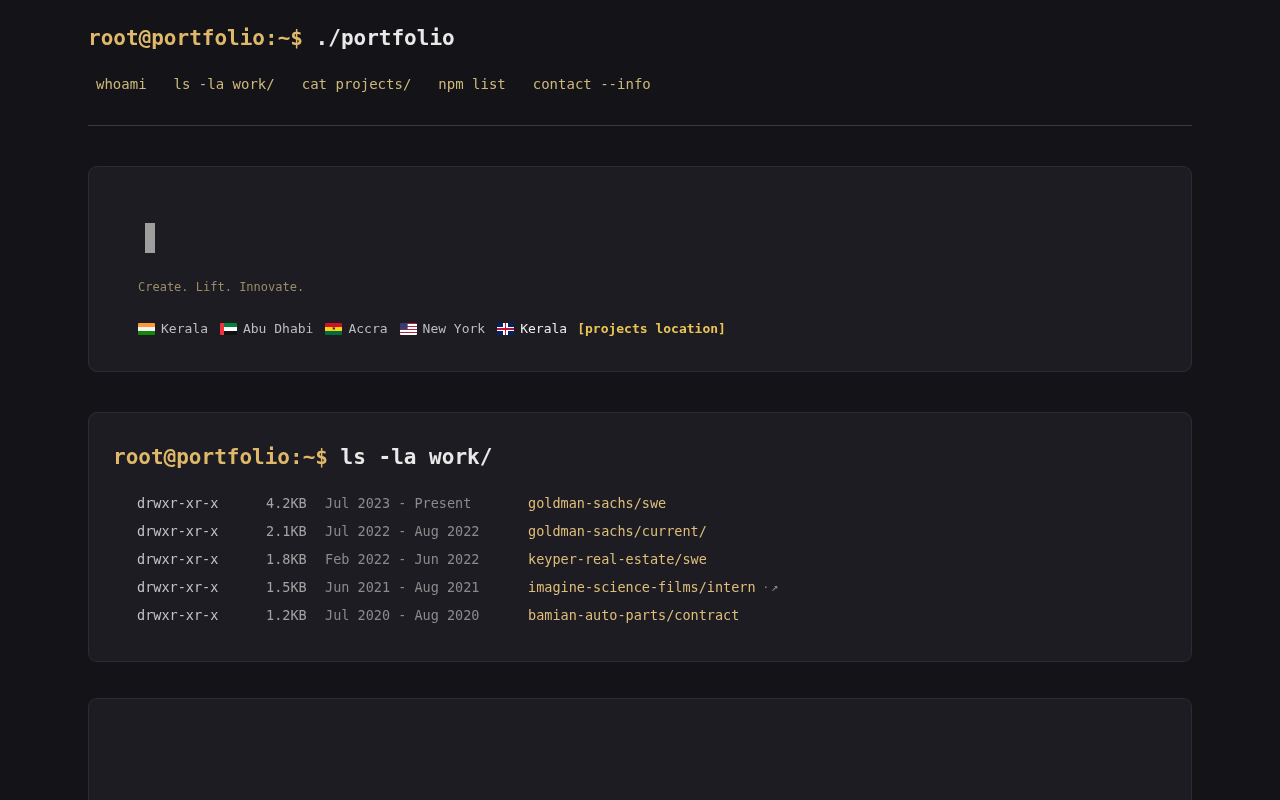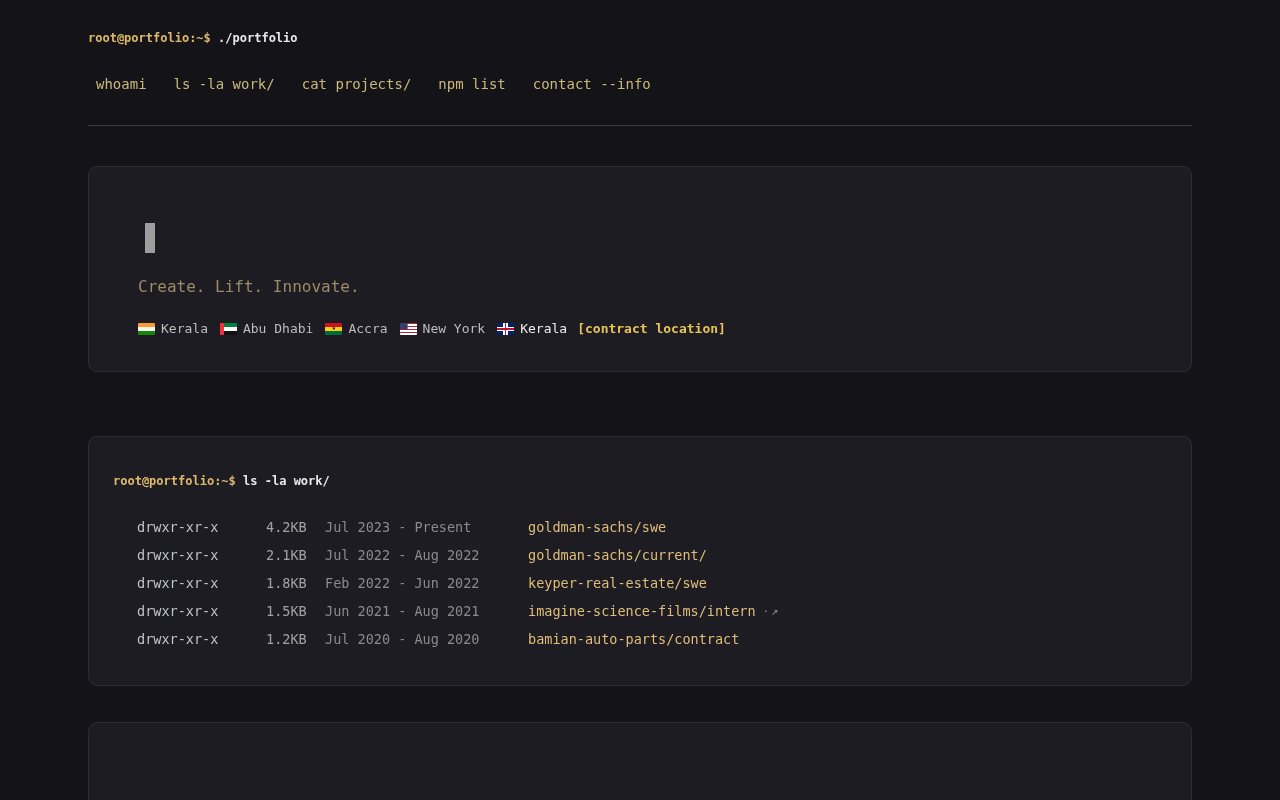--- a/index.html
+++ b/index.html
@@ -5,50 +5,50 @@
   * { margin:0; padding:0; box-sizing:border-box; }
   html, body { width:1280px; height:800px; overflow:hidden; }
   body {
     background:#141418;
     font-family:"DejaVu Sans Mono","Liberation Mono",monospace;
     color:#e6e6e6;
   }
   .container { width:1104px; margin:0 auto; padding-top:26px; }
 
   
-  .prompt-line { font-size:12px; line-height:24px; font-weight:bold; }
+  .prompt-line { font-size:21px; line-height:24px; font-weight:bold; }
   .prompt-user { color:#dfb86a; }
   .command-text { color:#e9e9e9; }
 
   
   .nav { margin-top:23px; padding-left:8px; display:flex; gap:27px;
          font-size:14px; line-height:22px; }
   .nav a { color:#cdb87c; text-decoration:none; cursor:pointer; }
 
   .divider { border:none; border-top:1px solid #3a3a41; margin-top:30px; }
 
   
   .card {
-    margin-top:64px;
+    margin-top:40px;
     background:#1c1c22;
     border:1px solid #2c2c34;
     border-radius:9px;
     padding:32px 24px;
   }
   .card.first { margin-top:40px; }
   .card.partial { margin-top:36px; height:120px; }
 
   
   .typing-area { margin:22px 0 0 32px; height:34px; display:flex; align-items:center; }
   .cursor-block {
     display:inline-block; width:10px; height:30px; background:#9e9e9e;
     animation: blink 1.1s steps(1) infinite;
   }
   @keyframes blink { 50% { opacity:0; } }
-  .tagline { margin:22px 0 8px 25px; font-size:16px; line-height:20px; color:#9a8d66; }
+  .tagline { margin:22px 0 8px 25px; font-size:12px; line-height:20px; color:#9a8d66; }
   .cat-prompt { margin-top:34px; }
 
   .locations { margin:22px 0 0 25px; display:flex; align-items:center; gap:12px;
                font-size:13px; line-height:20px; color:#bdbdbd; }
   .loc-item { display:flex; align-items:center; gap:6px; }
   .loc-item.current .loc-label { color:#ededed; }
   .current-badge { color:#e9c455; font-weight:bold; margin-left:-2px; }
 
   
   .flag { display:inline-block; width:17px; height:12px; border-radius:1px;
@@ -124,21 +124,21 @@
         <span class="loc-label">Accra</span>
       </span>
       <span class="loc-item">
         <span class="flag flag-us"></span>
         <span class="loc-label">New York</span>
       </span>
       <span class="loc-item current">
         <span class="flag flag-uk"></span>
         <span class="loc-label">Kerala</span>
       </span>
-      <span class="current-badge">[contract location]</span>
+      <span class="current-badge">[projects location]</span>
     </div>
   </section>
 
   <section class="card">
     <div class="prompt-line">
       <span class="prompt-user">root@portfolio:~$</span>
       <span class="command-text">ls -la work/</span>
     </div>
 
     <div class="work-rows">

